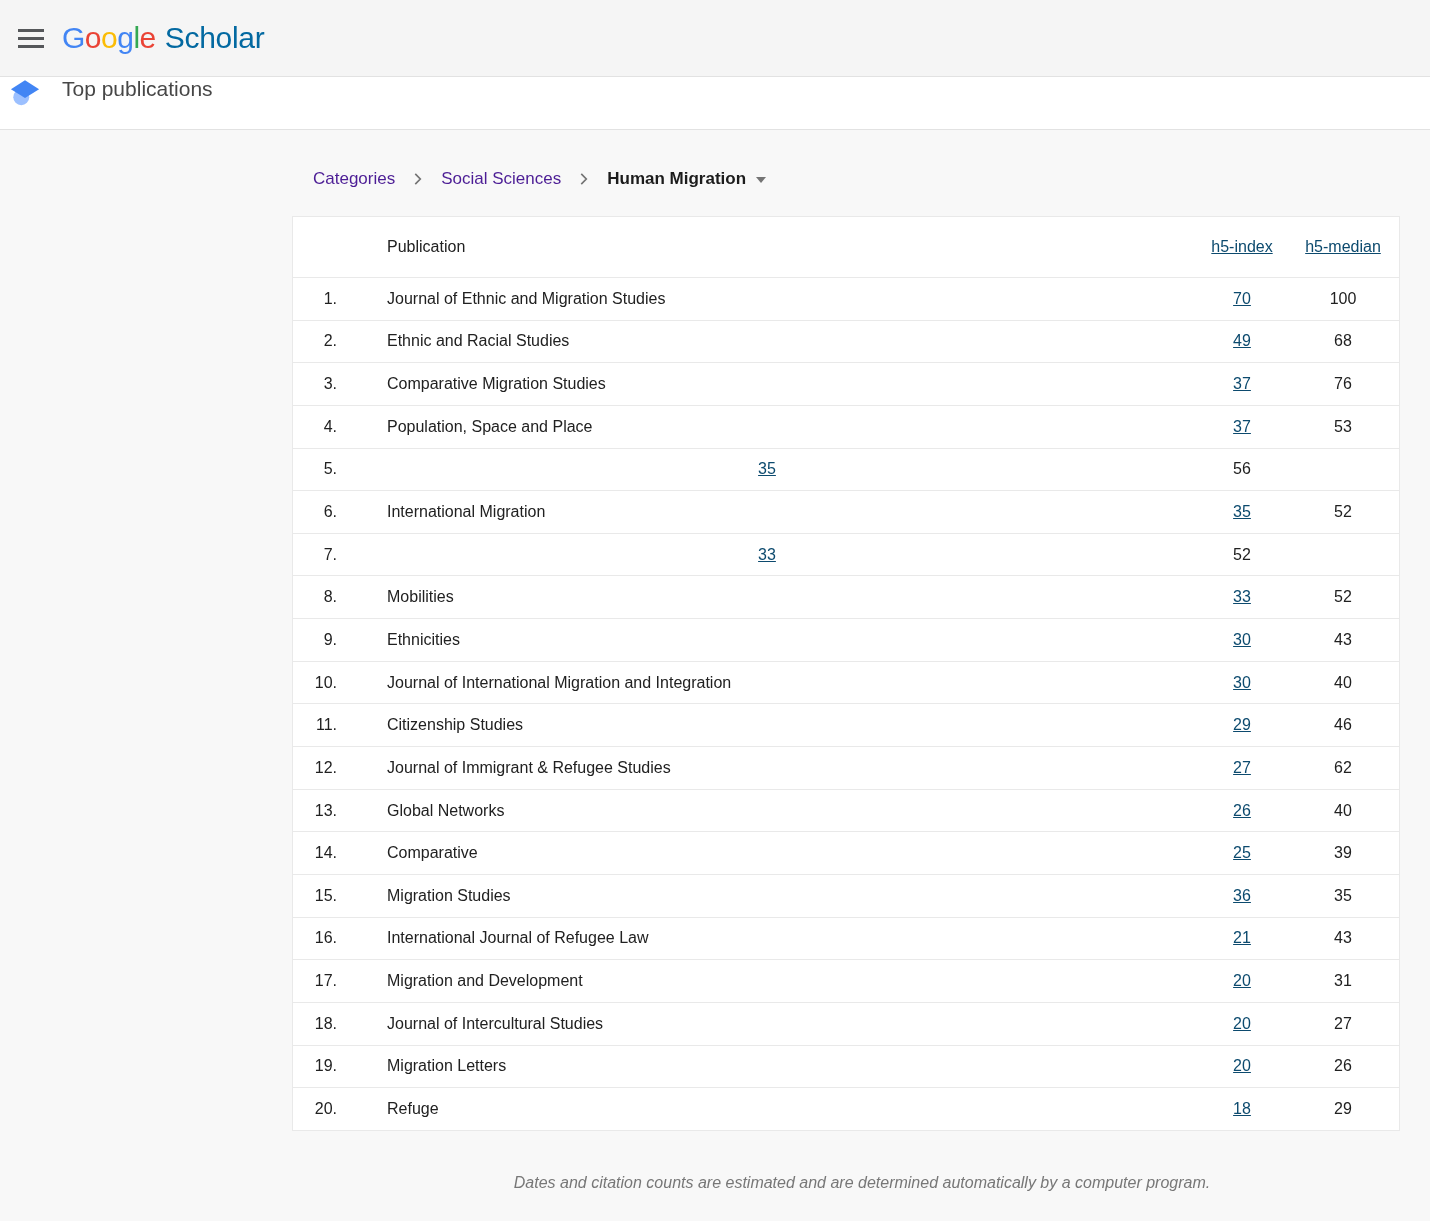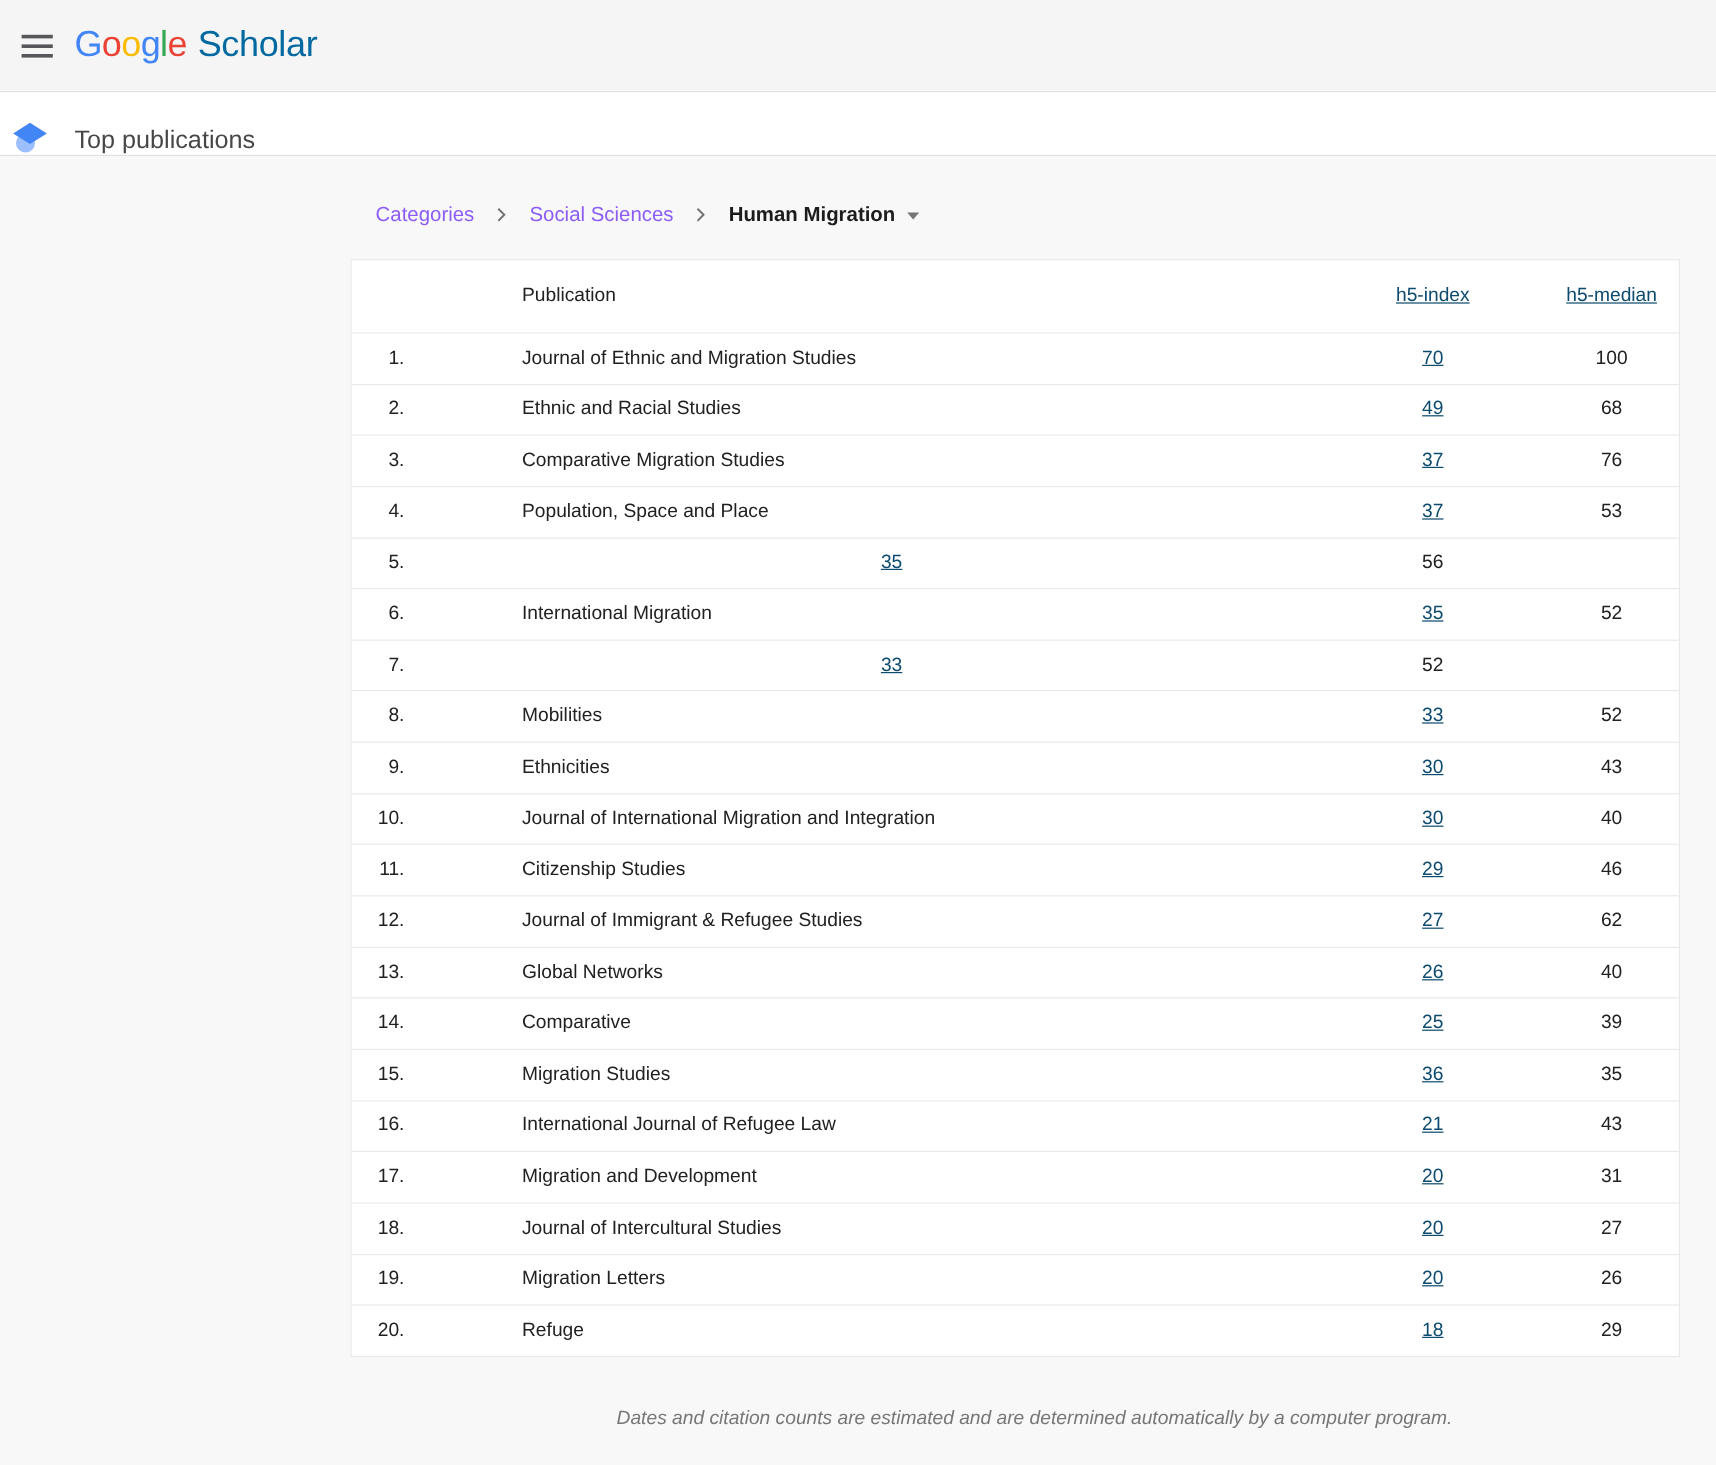--- a/index.html
+++ b/index.html
@@ -25,47 +25,47 @@
     margin-left: 8px; text-decoration: none; font-size: 30px;
     display: flex; align-items: baseline; line-height: 1;
   }
   .logo-letters span { letter-spacing: -0.5px; }
   .logo-suffix { color: #0369a1; margin-left: 9px; letter-spacing: -0.3px; }
 
   
   .subheader {
     position: absolute; top: 77px; left: 0; width: 100%; height: 53px;
     background: #ffffff; border-bottom: 1px solid #e2e2e2;
-    box-sizing: border-box; display: flex; align-items: flex-end;
+    box-sizing: border-box; display: flex; align-items: flex-start;
   }
   .cap-icon { margin-left: 10px; width: 30px; height: 30px; display: flex; }
   .subheader-title { font-size: 21px; font-weight: 400; color: #474747; margin: 0 0 0 22px; }
 
   
   .breadcrumb {
     position: absolute; left: 313px; top: 166px; height: 26px;
     display: flex; align-items: center; font-size: 17px; color: #2b2b2b;
   }
-  .crumb { color: #8b5cf6; text-decoration: none; }
+  .crumb { color: #4c1d95; text-decoration: none; }
   .chev { display: flex; align-items: center; margin: 0 12px; }
   .crumb-current { font-weight: 700; color: #1c1c1c; display: flex; align-items: center; cursor: pointer; }
   .tri {
     width: 0; height: 0; margin-left: 10px; margin-top: 2px;
     border-left: 5px solid transparent; border-right: 5px solid transparent;
     border-top: 6px solid #757575;
   }
 
   
   .card {
     position: absolute; left: 292px; top: 216px; width: 1108px;
     background: #ffffff; border: 1px solid #e9e9e9; box-sizing: border-box;
   }
   .trow {
     display: grid; grid-template-columns: 44px 1fr 90px 112px;
-    align-items: center; height: 42.65px; box-sizing: border-box; gap: 48px;
+    align-items: center; height: 42.65px; box-sizing: border-box;
   }
   .trow.thead { height: 60px; }
   #rows .trow { border-top: 1px solid #e9e9e9; }
   .c-rank { text-align: right; }
   .c-pub  { padding-left: 50px; white-space: nowrap; overflow: hidden; }
   .c-h5i, .c-h5m { text-align: center; }
   .th-link, .val-link { color: #0c4a6e; text-decoration: underline; }
   .th-pub { color: #212121; }
 
   

